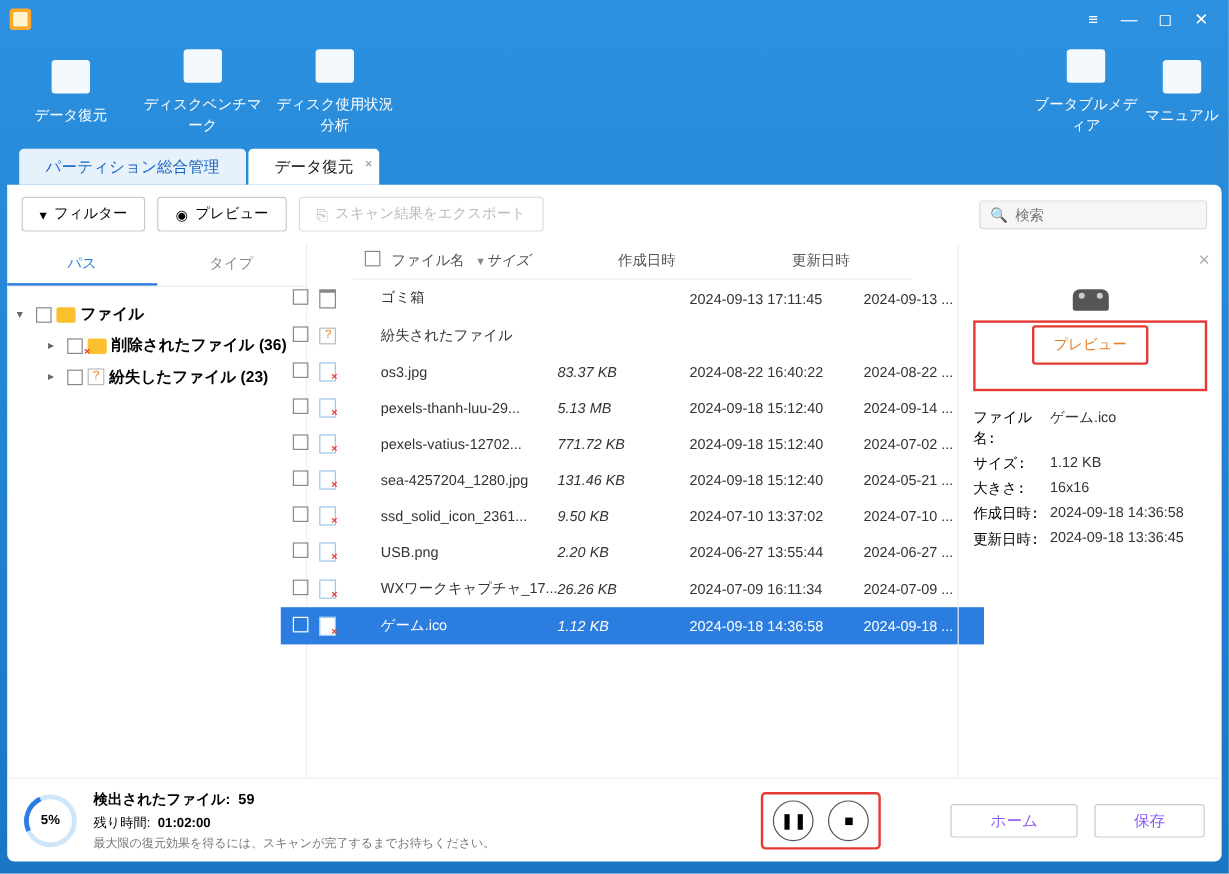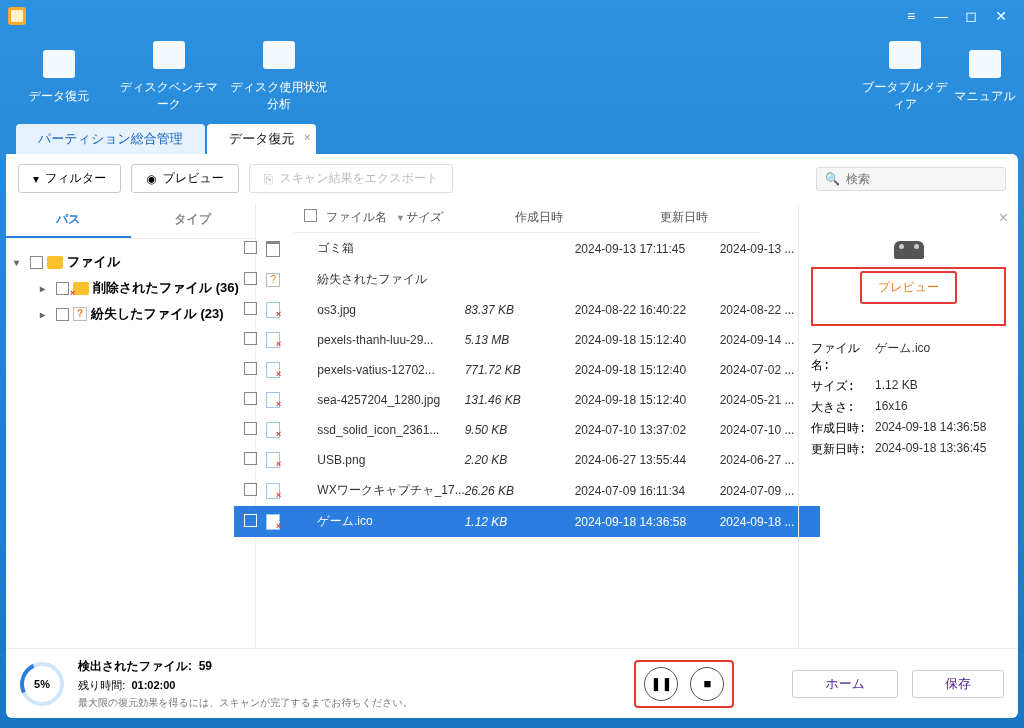--- a/index.html
+++ b/index.html
@@ -18,21 +18,21 @@
 .tab { padding: 6px 22px; font-size: 13px; color: #1565c0; background: #e7f1fb; border-radius: 4px 4px 0 0; margin-right: 2px; cursor: pointer; position: relative; }
 .tab.active { background: #fff; color: #111; }
 .tab .tab-close { position: absolute; right: 6px; top: 7px; font-size: 11px; color: #888; }
 .content { background: #fff; margin: 0 6px 6px 6px; height: 564px; border-radius: 0 6px 6px 6px; display: flex; flex-direction: column; }
 .actionbar { display: flex; align-items: center; padding: 10px 12px; gap: 10px; }
 .btn { border: 1px solid #c9c9c9; background: #fff; padding: 5px 14px; font-size: 12px; border-radius: 3px; cursor: pointer; display: inline-flex; align-items: center; gap: 6px; }
 .btn.disabled { color: #bbb; border-color: #ddd; cursor: default; }
 .searchbox { margin-left: auto; border: 1px solid #ddd; background: #f6f6f6; border-radius: 3px; padding: 4px 8px; width: 190px; font-size: 12px; color: #999; display: flex; align-items: center; gap: 6px; }
 .searchbox input { border: none; background: transparent; outline: none; width: 100%; font-size: 12px; }
 .main { flex: 1; display: flex; min-height: 0; }
-.tree-pane { width: 250px; border-right: 1px solid #eee; display: flex; flex-direction: column; font-weight: bold; }
+.tree-pane { width: 250px; border-right: 1px solid #eee; display: flex; flex-direction: column; }
 .tree-tabs { display: flex; border-bottom: 1px solid #eee; }
 .tree-tab { flex: 1; text-align: center; padding: 8px 0; font-size: 12px; color: #888; cursor: pointer; border-bottom: 2px solid transparent; }
 .tree-tab.active { color: #2b7de0; border-bottom-color: #2b7de0; }
 .tree-body { flex: 1; padding: 10px 6px; font-size: 13px; }
 .tree-row { display: flex; align-items: center; gap: 4px; padding: 4px 2px; cursor: pointer; }
 .tree-row.child { padding-left: 28px; }
 .chev { width: 12px; color: #666; font-size: 10px; }
 .chk { width: 13px; height: 13px; border: 1px solid #888; display: inline-block; }
 .folder-icon { width: 16px; height: 13px; background: #fbc02d; border-radius: 2px; display: inline-block; }
 .folder-icon.badge::after { content: "×"; position: relative; top: 2px; left: -3px; font-size: 9px; color: #e53935; font-weight: bold; }
@@ -62,21 +62,21 @@
 .info-val { flex: 1; color: #333; }
 .footer { height: 70px; border-top: 1px solid #eee; display: flex; align-items: center; padding: 0 14px; gap: 14px; }
 .progress-ring { width: 44px; height: 44px; border-radius: 50%; border: 4px solid #cfe5f8; position: relative; display: flex; align-items: center; justify-content: center; font-size: 11px; font-weight: bold; }
 .progress-ring::before { content: ""; position: absolute; inset: -4px; border-radius: 50%; border: 4px solid transparent; border-top-color: #2b7de0; transform: rotate(-70deg); }
 .footer-info { font-size: 12px; }
 .footer-info .line1 { font-weight: bold; margin-bottom: 3px; }
 .footer-info .line2 { font-size: 11px; margin-bottom: 3px; }
 .footer-info .hint { font-size: 10px; color: #777; }
 .circ-btn { width: 34px; height: 34px; border: 1.5px solid #555; border-radius: 50%; display: flex; align-items: center; justify-content: center; cursor: pointer; font-size: 13px; }
 .action-box { border: 2px solid #e53935; padding: 5px 8px; display: flex; gap: 12px; border-radius: 4px; }
-.foot-btn { border: 1px solid #ccc; padding: 4px 32px; border-radius: 3px; font-size: 13px; color: #4c1d95; cursor: pointer; }
+.foot-btn { border: 1px solid #ccc; padding: 4px 32px; border-radius: 3px; font-size: 13px; color: #8b5cf6; cursor: pointer; }
 .sort-arrow { font-size: 9px; color: #888; margin-left: 3px; }
 </style>
 </head>
 <body>
 
 <div class="titlebar">
   <span class="logo"></span>
   <span class="spacer"></span>
   <span class="win-btn">≡</span>
   <span class="win-btn">—</span>

